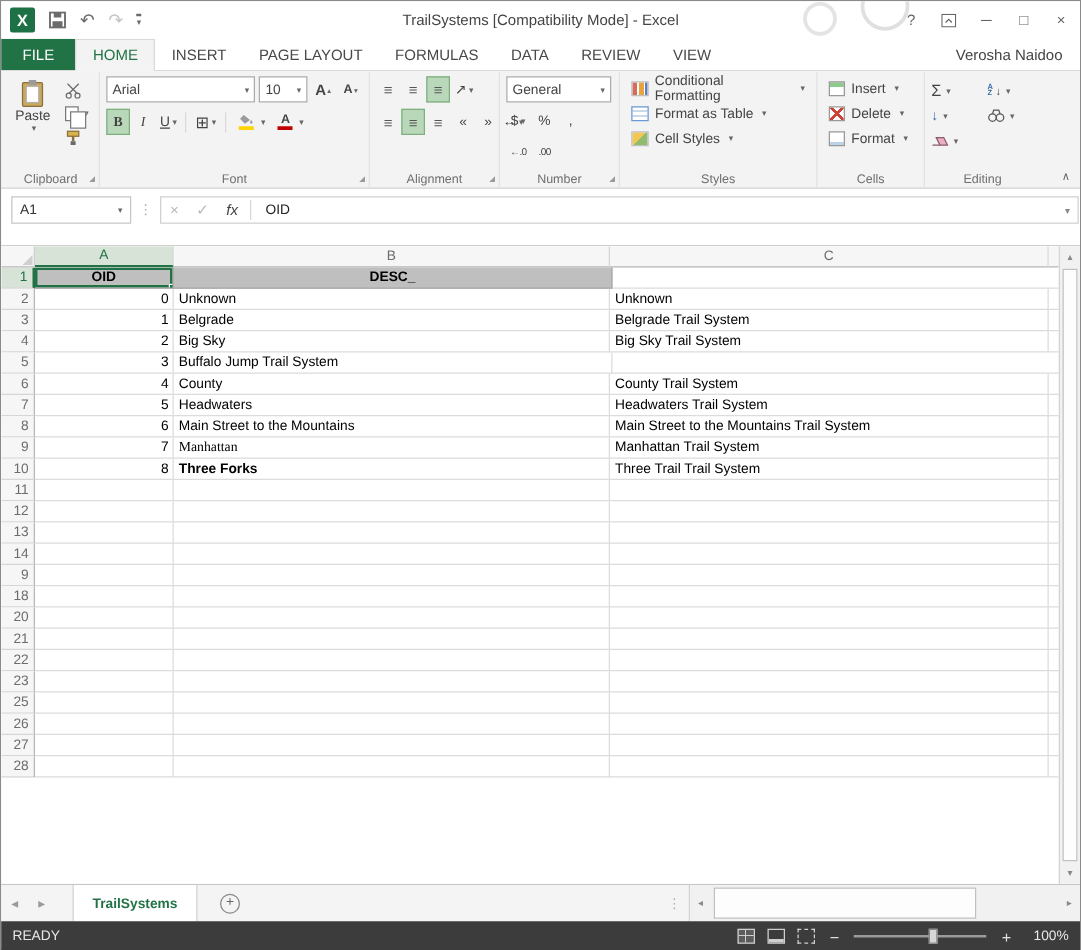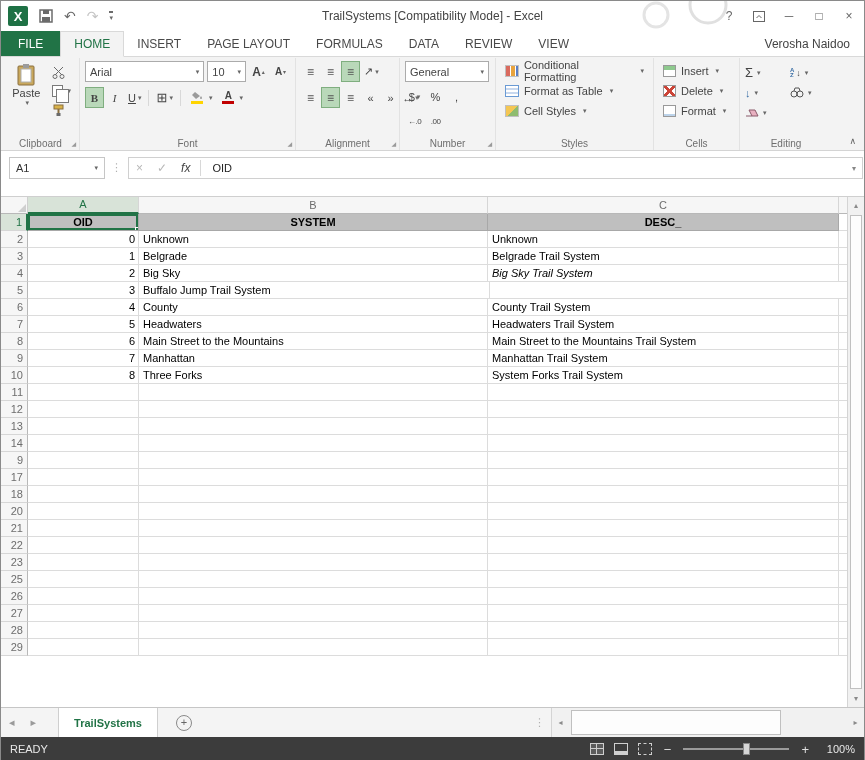--- a/index.html
+++ b/index.html
@@ -431,21 +431,20 @@
           <div class="corner"></div>
           <div class="colhdr sel" style="width: 111px; flex: 0 0 111px;">A</div>
           <div class="colhdr" style="width: 349px; flex: 0 0 349px;">B</div>
           <div class="colhdr" style="width: 351px; flex: 0 0 351px;">C</div>
           <div class="colhdr filler"></div>
         </div>
       <div>
           <div class="grow">
             <div class="rowhdr sel">1</div>
             <div class="cell hdrcell selcell" style="width: 111px; flex: 0 0 111px;">OID<span class="handle"></span></div>
-            <div class="cell hdrcell" style="width: 349px; flex: 0 0 349px;">SYSTEM</div>
             <div class="cell hdrcell" style="width: 351px; flex: 0 0 351px;">DESC_</div>
             <div class="cell filler"></div>
           </div>
           <div class="grow">
             <div class="rowhdr">2</div>
             <div class="cell num" style="width: 111px; flex: 0 0 111px;">0</div>
             <div class="cell txt" style="width: 349px; flex: 0 0 349px;">Unknown</div>
             <div class="cell txt" style="width: 351px; flex: 0 0 351px;">Unknown</div>
             <div class="cell filler"></div>
           </div>
@@ -453,21 +452,21 @@
             <div class="rowhdr">3</div>
             <div class="cell num" style="width: 111px; flex: 0 0 111px;">1</div>
             <div class="cell txt" style="width: 349px; flex: 0 0 349px;">Belgrade</div>
             <div class="cell txt" style="width: 351px; flex: 0 0 351px;">Belgrade Trail System</div>
             <div class="cell filler"></div>
           </div>
           <div class="grow">
             <div class="rowhdr">4</div>
             <div class="cell num" style="width: 111px; flex: 0 0 111px;">2</div>
             <div class="cell txt" style="width: 349px; flex: 0 0 349px;">Big Sky</div>
-            <div class="cell txt" style="width: 351px; flex: 0 0 351px; font-style: italic;">Big Sky Trail System</div>
+            <div class="cell txt" style="width: 351px; flex: 0 0 351px;">Big Sky Trail System</div>
             <div class="cell filler"></div>
           </div>
           <div class="grow">
             <div class="rowhdr">5</div>
             <div class="cell num" style="width: 111px; flex: 0 0 111px;">3</div>
             <div class="cell txt" style="width: 351px; flex: 0 0 351px;">Buffalo Jump Trail System</div>
             <div class="cell filler"></div>
           </div>
           <div class="grow">
             <div class="rowhdr">6</div>
@@ -486,29 +485,29 @@
           <div class="grow">
             <div class="rowhdr">8</div>
             <div class="cell num" style="width: 111px; flex: 0 0 111px;">6</div>
             <div class="cell txt" style="width: 349px; flex: 0 0 349px;">Main Street to the Mountains</div>
             <div class="cell txt" style="width: 351px; flex: 0 0 351px;">Main Street to the Mountains Trail System</div>
             <div class="cell filler"></div>
           </div>
           <div class="grow">
             <div class="rowhdr">9</div>
             <div class="cell num" style="width: 111px; flex: 0 0 111px;">7</div>
-            <div class="cell txt" style="width: 349px; flex: 0 0 349px;">Manhattan</div>
+            <div class="cell txt" style="width: 349px; flex: 0 0 349px; font-family: Liberation Serif, serif;">Manhattan</div>
             <div class="cell txt" style="width: 351px; flex: 0 0 351px;">Manhattan Trail System</div>
             <div class="cell filler"></div>
           </div>
           <div class="grow">
             <div class="rowhdr">10</div>
             <div class="cell num" style="width: 111px; flex: 0 0 111px;">8</div>
-            <div class="cell txt" style="width: 349px; flex: 0 0 349px;">Three Forks</div>
-            <div class="cell txt" style="width: 351px; flex: 0 0 351px;">System Forks Trail System</div>
+            <div class="cell txt" style="width: 349px; flex: 0 0 349px; font-weight: bold;">Three Forks</div>
+            <div class="cell txt" style="width: 351px; flex: 0 0 351px;">Three Trail Trail System</div>
             <div class="cell filler"></div>
           </div>
           <div class="grow">
             <div class="rowhdr">11</div>
             <div class="cell" style="width: 111px; flex: 0 0 111px;"></div>
             <div class="cell" style="width: 349px; flex: 0 0 349px;"></div>
             <div class="cell" style="width: 351px; flex: 0 0 351px;"></div>
             <div class="cell filler"></div>
           </div>
           <div class="grow">
@@ -533,27 +532,20 @@
             <div class="cell filler"></div>
           </div>
           <div class="grow">
             <div class="rowhdr">9</div>
             <div class="cell" style="width: 111px; flex: 0 0 111px;"></div>
             <div class="cell" style="width: 349px; flex: 0 0 349px;"></div>
             <div class="cell" style="width: 351px; flex: 0 0 351px;"></div>
             <div class="cell filler"></div>
           </div>
           <div class="grow">
-            <div class="rowhdr">17</div>
-            <div class="cell" style="width: 111px; flex: 0 0 111px;"></div>
-            <div class="cell" style="width: 349px; flex: 0 0 349px;"></div>
-            <div class="cell" style="width: 351px; flex: 0 0 351px;"></div>
-            <div class="cell filler"></div>
-          </div>
-          <div class="grow">
             <div class="rowhdr">18</div>
             <div class="cell" style="width: 111px; flex: 0 0 111px;"></div>
             <div class="cell" style="width: 349px; flex: 0 0 349px;"></div>
             <div class="cell" style="width: 351px; flex: 0 0 351px;"></div>
             <div class="cell filler"></div>
           </div>
           <div class="grow">
             <div class="rowhdr">20</div>
             <div class="cell" style="width: 111px; flex: 0 0 111px;"></div>
             <div class="cell" style="width: 349px; flex: 0 0 349px;"></div>
@@ -597,27 +589,20 @@
           </div>
           <div class="grow">
             <div class="rowhdr">27</div>
             <div class="cell" style="width: 111px; flex: 0 0 111px;"></div>
             <div class="cell" style="width: 349px; flex: 0 0 349px;"></div>
             <div class="cell" style="width: 351px; flex: 0 0 351px;"></div>
             <div class="cell filler"></div>
           </div>
           <div class="grow">
             <div class="rowhdr">28</div>
-            <div class="cell" style="width: 111px; flex: 0 0 111px;"></div>
-            <div class="cell" style="width: 349px; flex: 0 0 349px;"></div>
-            <div class="cell" style="width: 351px; flex: 0 0 351px;"></div>
-            <div class="cell filler"></div>
-          </div>
-          <div class="grow">
-            <div class="rowhdr">29</div>
             <div class="cell" style="width: 111px; flex: 0 0 111px;"></div>
             <div class="cell" style="width: 349px; flex: 0 0 349px;"></div>
             <div class="cell" style="width: 351px; flex: 0 0 351px;"></div>
             <div class="cell filler"></div>
           </div>
         </div>
     </div>
     <div class="vscroll">
       <span class="sarrow">▴</span>
       <span class="vthumb"></span>

